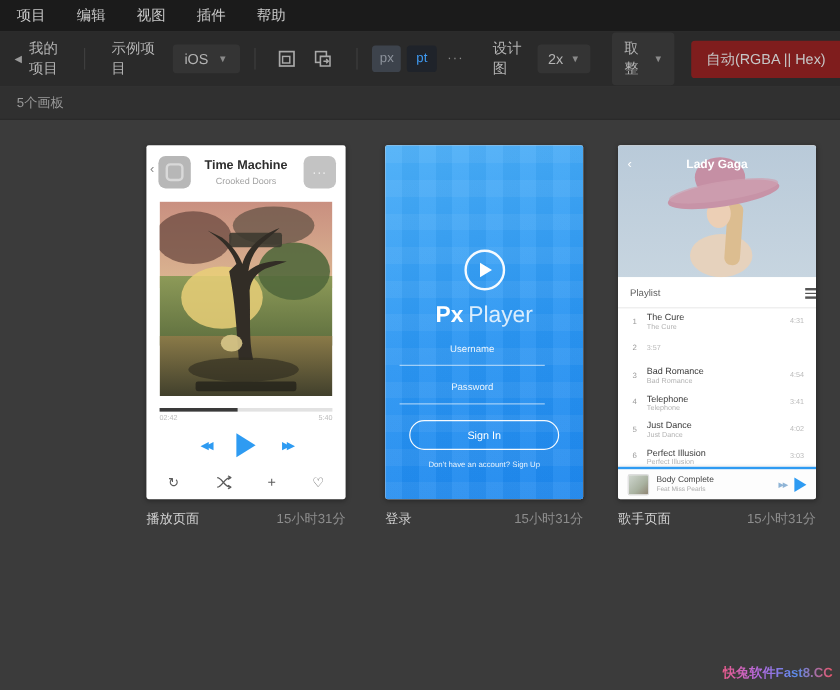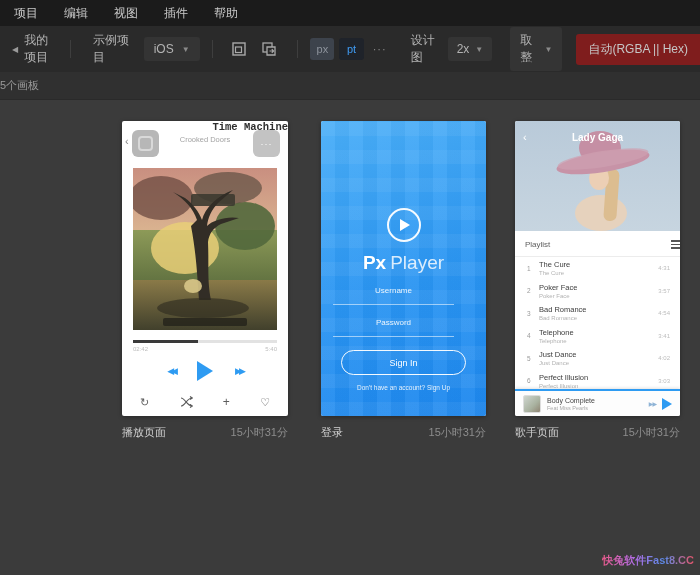--- a/index.html
+++ b/index.html
@@ -28,21 +28,21 @@
   .unit-px { background:#3d434c; color:#8d939c; }
   .unit-pt { background:#1f232a; color:#3f9bf4;text-align:right; }
   .unit-more { color:#8a8a8a; letter-spacing:1px; font-size:11px; margin:0 8px 0 4px; }
   .scale-box { display:flex; align-items:center; gap:6px; background:#343434; border-radius:3px;
                padding:5px 9px; margin-left:8px; color:#b3b3b3; }
   .color-box { background:#7f1d1d; border-radius:3px 0 0 3px; padding:7px 12px; margin-left:14px;
                color:#c6c6c6; white-space:nowrap; }
 
   
   .countbar { position:absolute; left:0; top:72px; width:700px; height:28px; background:#303030;
-              border-bottom:1px solid #2a2a2a; display:flex; align-items:center; }
+              border-bottom:1px solid #2a2a2a; display:flex; align-items:center; padding-left:14px; }
   .countbar span { font-size:11px; color:#9a9a9a; }
 
   
   .artboard { position:absolute; top:121px; height:295px; background:#ffffff; border-radius:2px;
               overflow:hidden; box-shadow:0 1px 4px rgba(0,0,0,.35); }
   .ab1 { left:122px; width:166px; }
   .ab2 { left:321px; width:165px; }
   .ab3 { left:515px; width:165px; }
   .ab-label { position:absolute; top:424px; height:16px; display:flex; justify-content:space-between;
               align-items:center; }
@@ -51,21 +51,21 @@
   .ab-time { font-size:11px; color:#8d8d8d; }
 
   
   .p-header { position:relative; height:47px; }
   .p-back-chevron { position:absolute; left:3px; top:14px; font-size:11px; color:#888; }
   .p-btn { position:absolute; top:9px; width:27px; height:27px; border-radius:6px; }
   .p-btn-art { left:10px; background:#b7b7b7; display:flex; align-items:center; justify-content:center; }
   .p-btn-art .inner { width:15px; height:15px; border:2px solid #d9d9d9; border-radius:4px; }
   .p-btn-more { right:8px; background:#c3c3c3; color:#fff; font-size:9px; letter-spacing:1px;
                 display:flex; align-items:center; justify-content:center; }
-  .p-title { text-align:right; padding-top:0; font-size:10.5px; font-weight:bold; color:#2e2e2e;font-family:Liberation Mono, monospace; }
+  .p-title { text-align:center; padding-top:11px; font-size:10.5px; font-weight:bold; color:#2e2e2e; }
   .p-sub { text-align:center; margin-top:2px; font-size:7.5px; color:#a3a3a3; }
   .p-art { position:absolute; left:11px; top:47px; width:144px; height:162px; }
   .p-progress { position:absolute; left:11px; top:219px; width:144px; height:3px; background:#e2e2e2; }
   .p-progress .fill { height:3px; background:#3a3a3a; }
   .p-times { position:absolute; left:11px; top:225px; width:144px; display:flex;
              justify-content:space-between; font-size:6px; color:#bdbdbd; }
   .p-transport { position:absolute; left:0; top:240px; width:166px; display:flex; align-items:center;
                  justify-content:center; gap:22px; }
   .t-skip { color:#2e9bf2; font-size:9px; letter-spacing:-3px; }
   .t-play { width:0; height:0; border-left:16px solid #2e9bf2; border-top:10px solid transparent;
@@ -303,24 +303,20 @@
       <div class="s-row">
         <span class="s-num">1</span>
         <span class="s-titles">
             <div class="s-song">The Cure</div>
             <div class="s-songsub">The Cure</div>
           </span>
         <span class="s-dur">4:31</span>
       </div>
       <div class="s-row">
         <span class="s-num">2</span>
-        <span class="s-titles">
-            <div class="s-song">Poker Face</div>
-            <div class="s-songsub">Poker Face</div>
-          </span>
         <span class="s-dur">3:57</span>
       </div>
       <div class="s-row">
         <span class="s-num">3</span>
         <span class="s-titles">
             <div class="s-song">Bad Romance</div>
             <div class="s-songsub">Bad Romance</div>
           </span>
         <span class="s-dur">4:54</span>
       </div>

